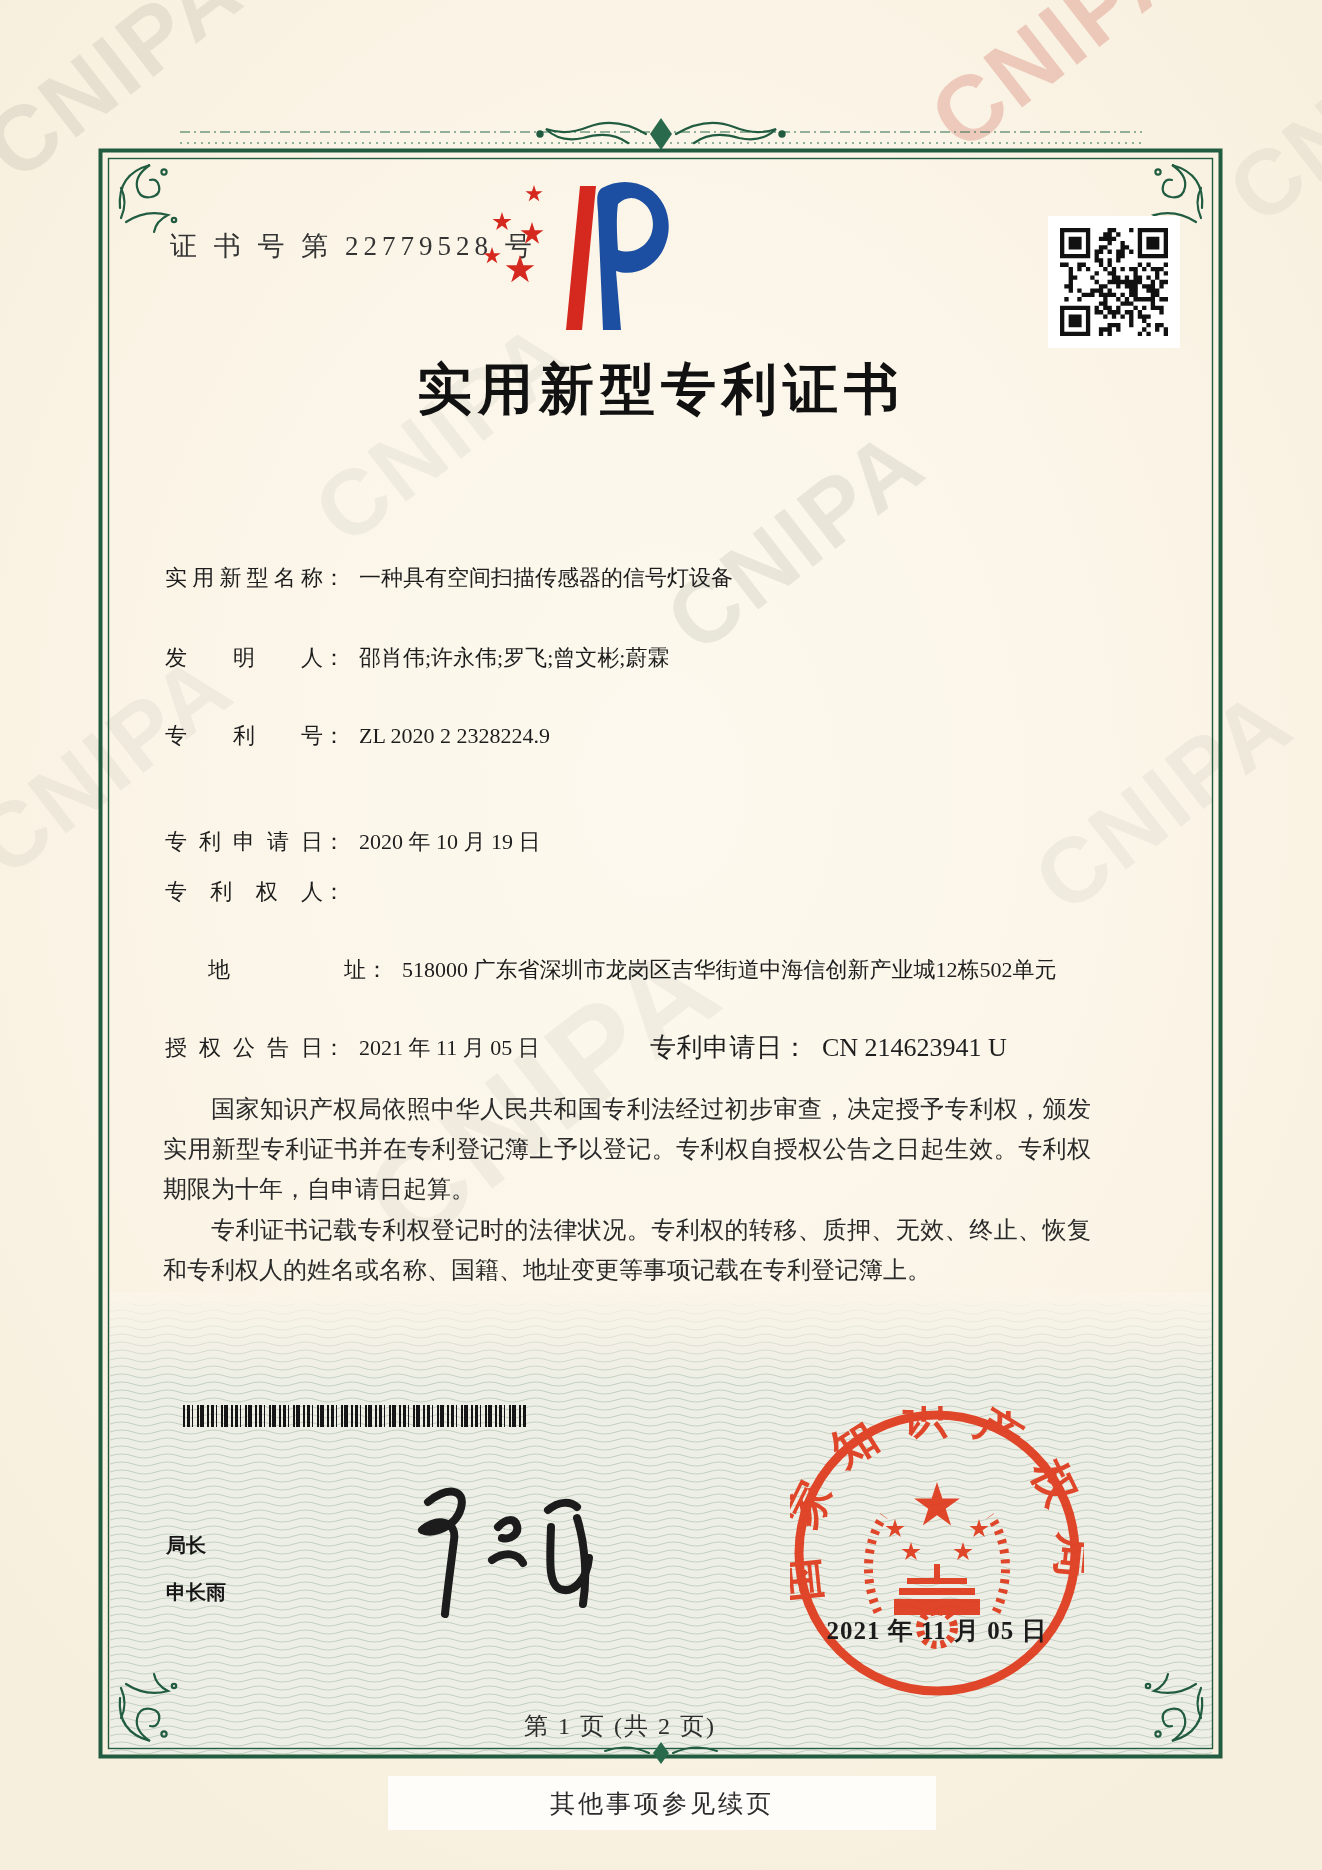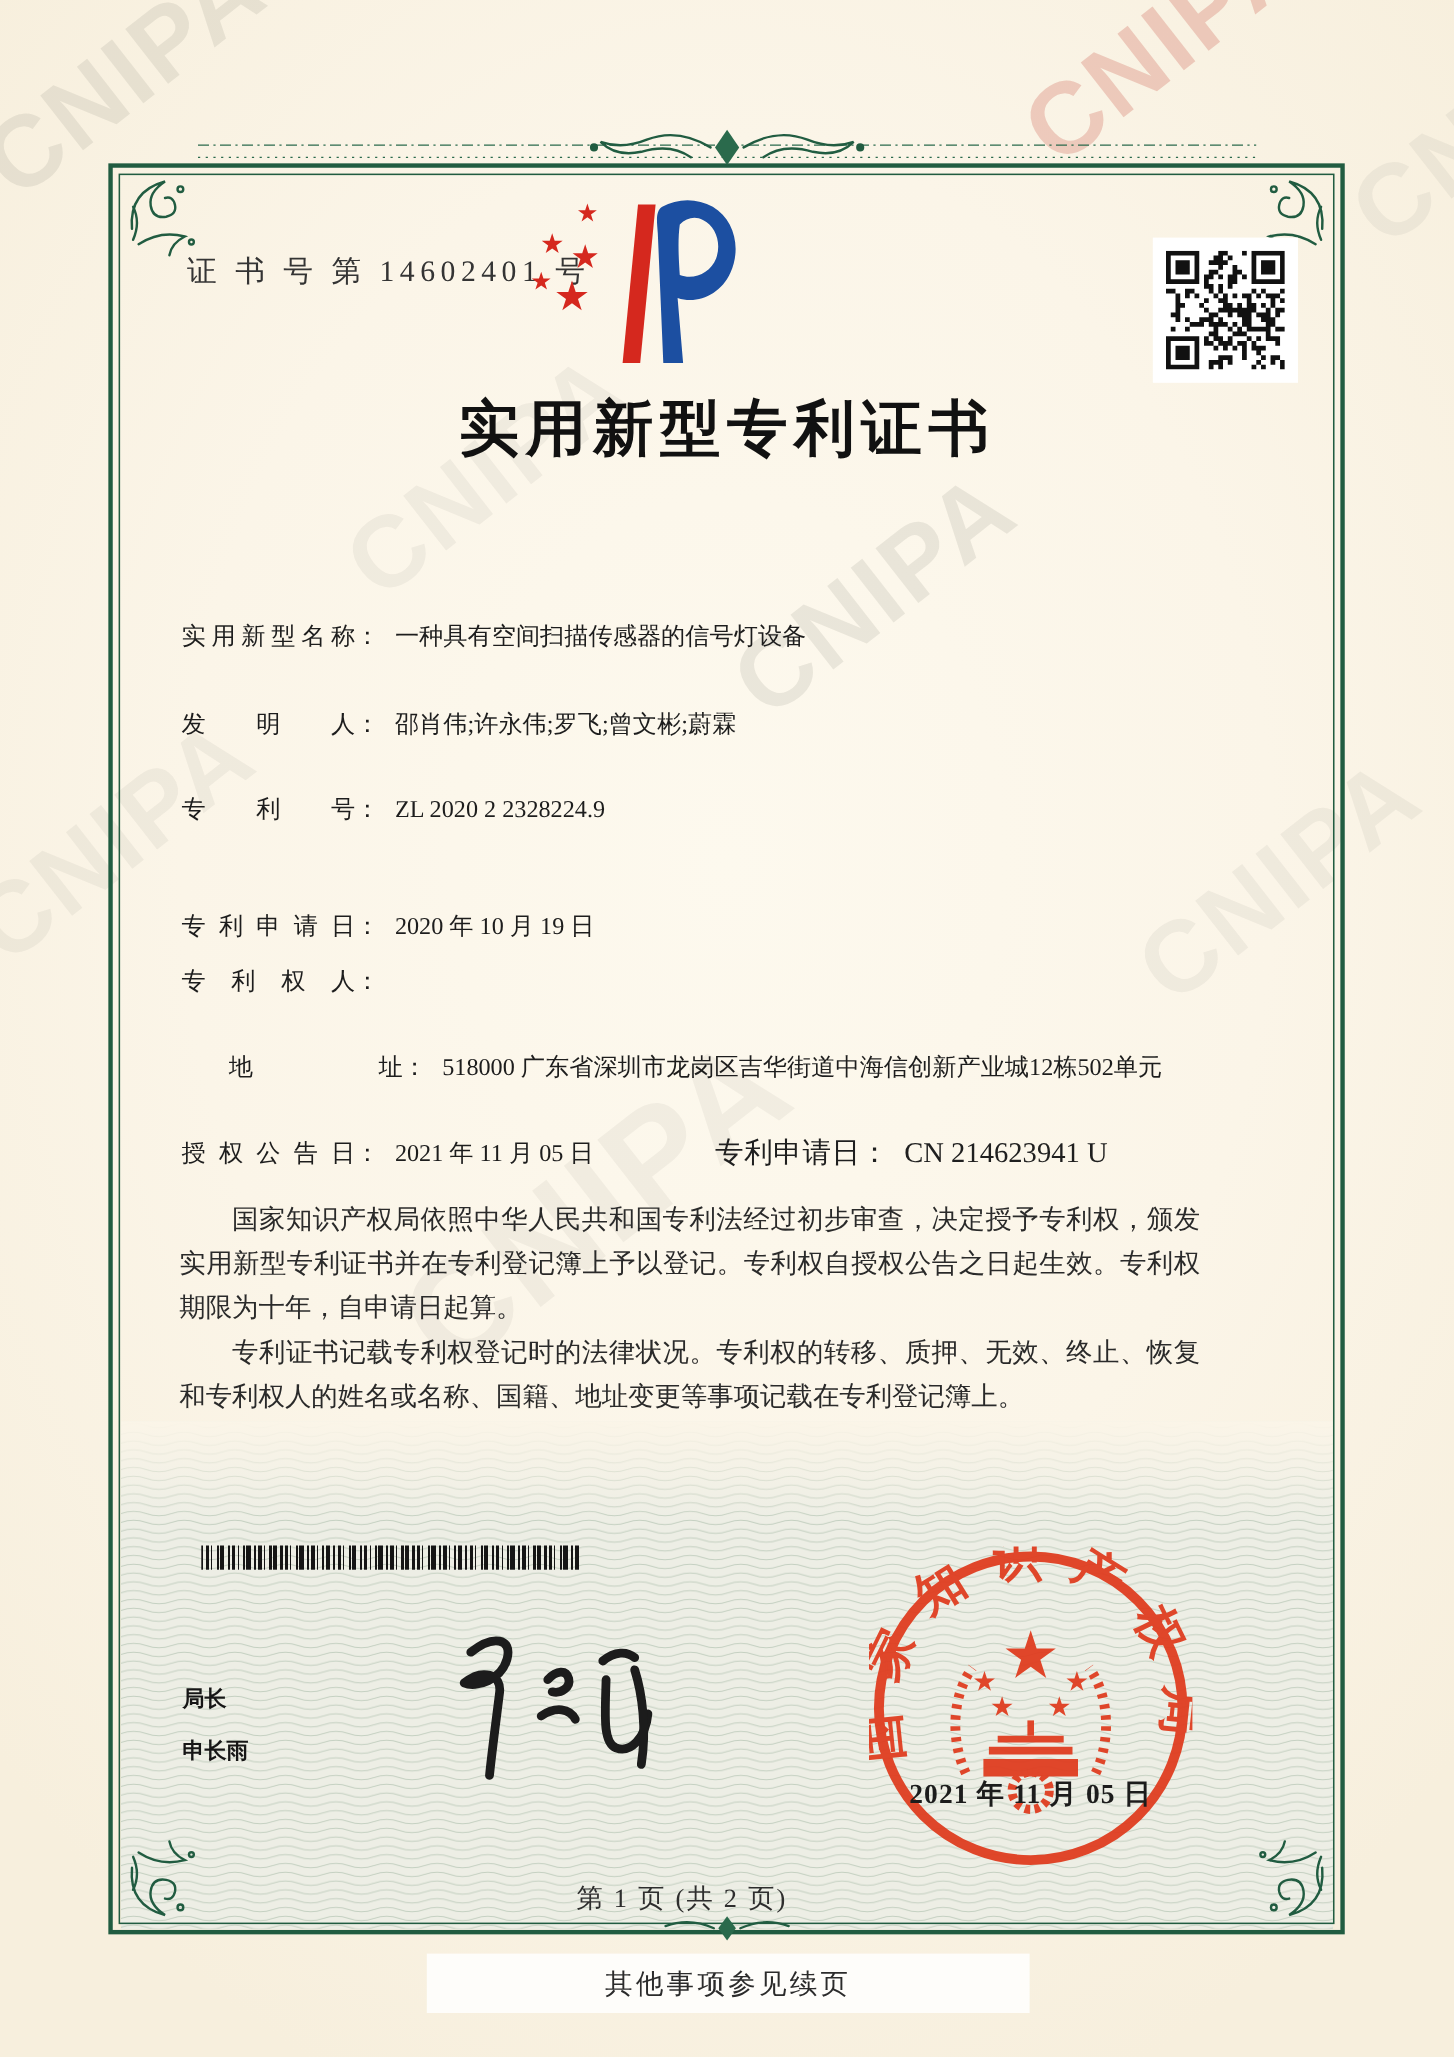--- a/index.html
+++ b/index.html
@@ -125,21 +125,21 @@
     <use href="#corner-flourish" transform="translate(1204,1744) scale(-1,-1)"></use>
 
     <g stroke="#215c41" fill="none" stroke-width="2" stroke-linecap="round">
       <path d="M661,1742 l8,11 l-8,11 l-8,-11 z" fill="#2a6a4c" stroke="none"></path>
       <path d="M673,1753 q22,-10 44,-2 M649,1753 q-22,-10 -44,-2"></path>
     </g>
   </svg>
 
   <div class="content">
 
-    <div class="cert-no">证 书 号 第 14602401 号</div>
+    <div class="cert-no">证 书 号 第 22779528 号</div>
 
     <svg class="logo" viewBox="0 0 210 160">
       <g fill="#d5281e">
         <use href="#star5" transform="translate(66,16) scale(9)"></use>
         <use href="#star5" transform="translate(34,44) scale(10)"></use>
         <use href="#star5" transform="translate(64,56) scale(12)"></use>
         <use href="#star5" transform="translate(24,78) scale(9)"></use>
         <use href="#star5" transform="translate(52,92) scale(15)"></use>
       </g>
       <polygon points="112,8 128,8 114,152 98,152" fill="#d5281e"></polygon>

